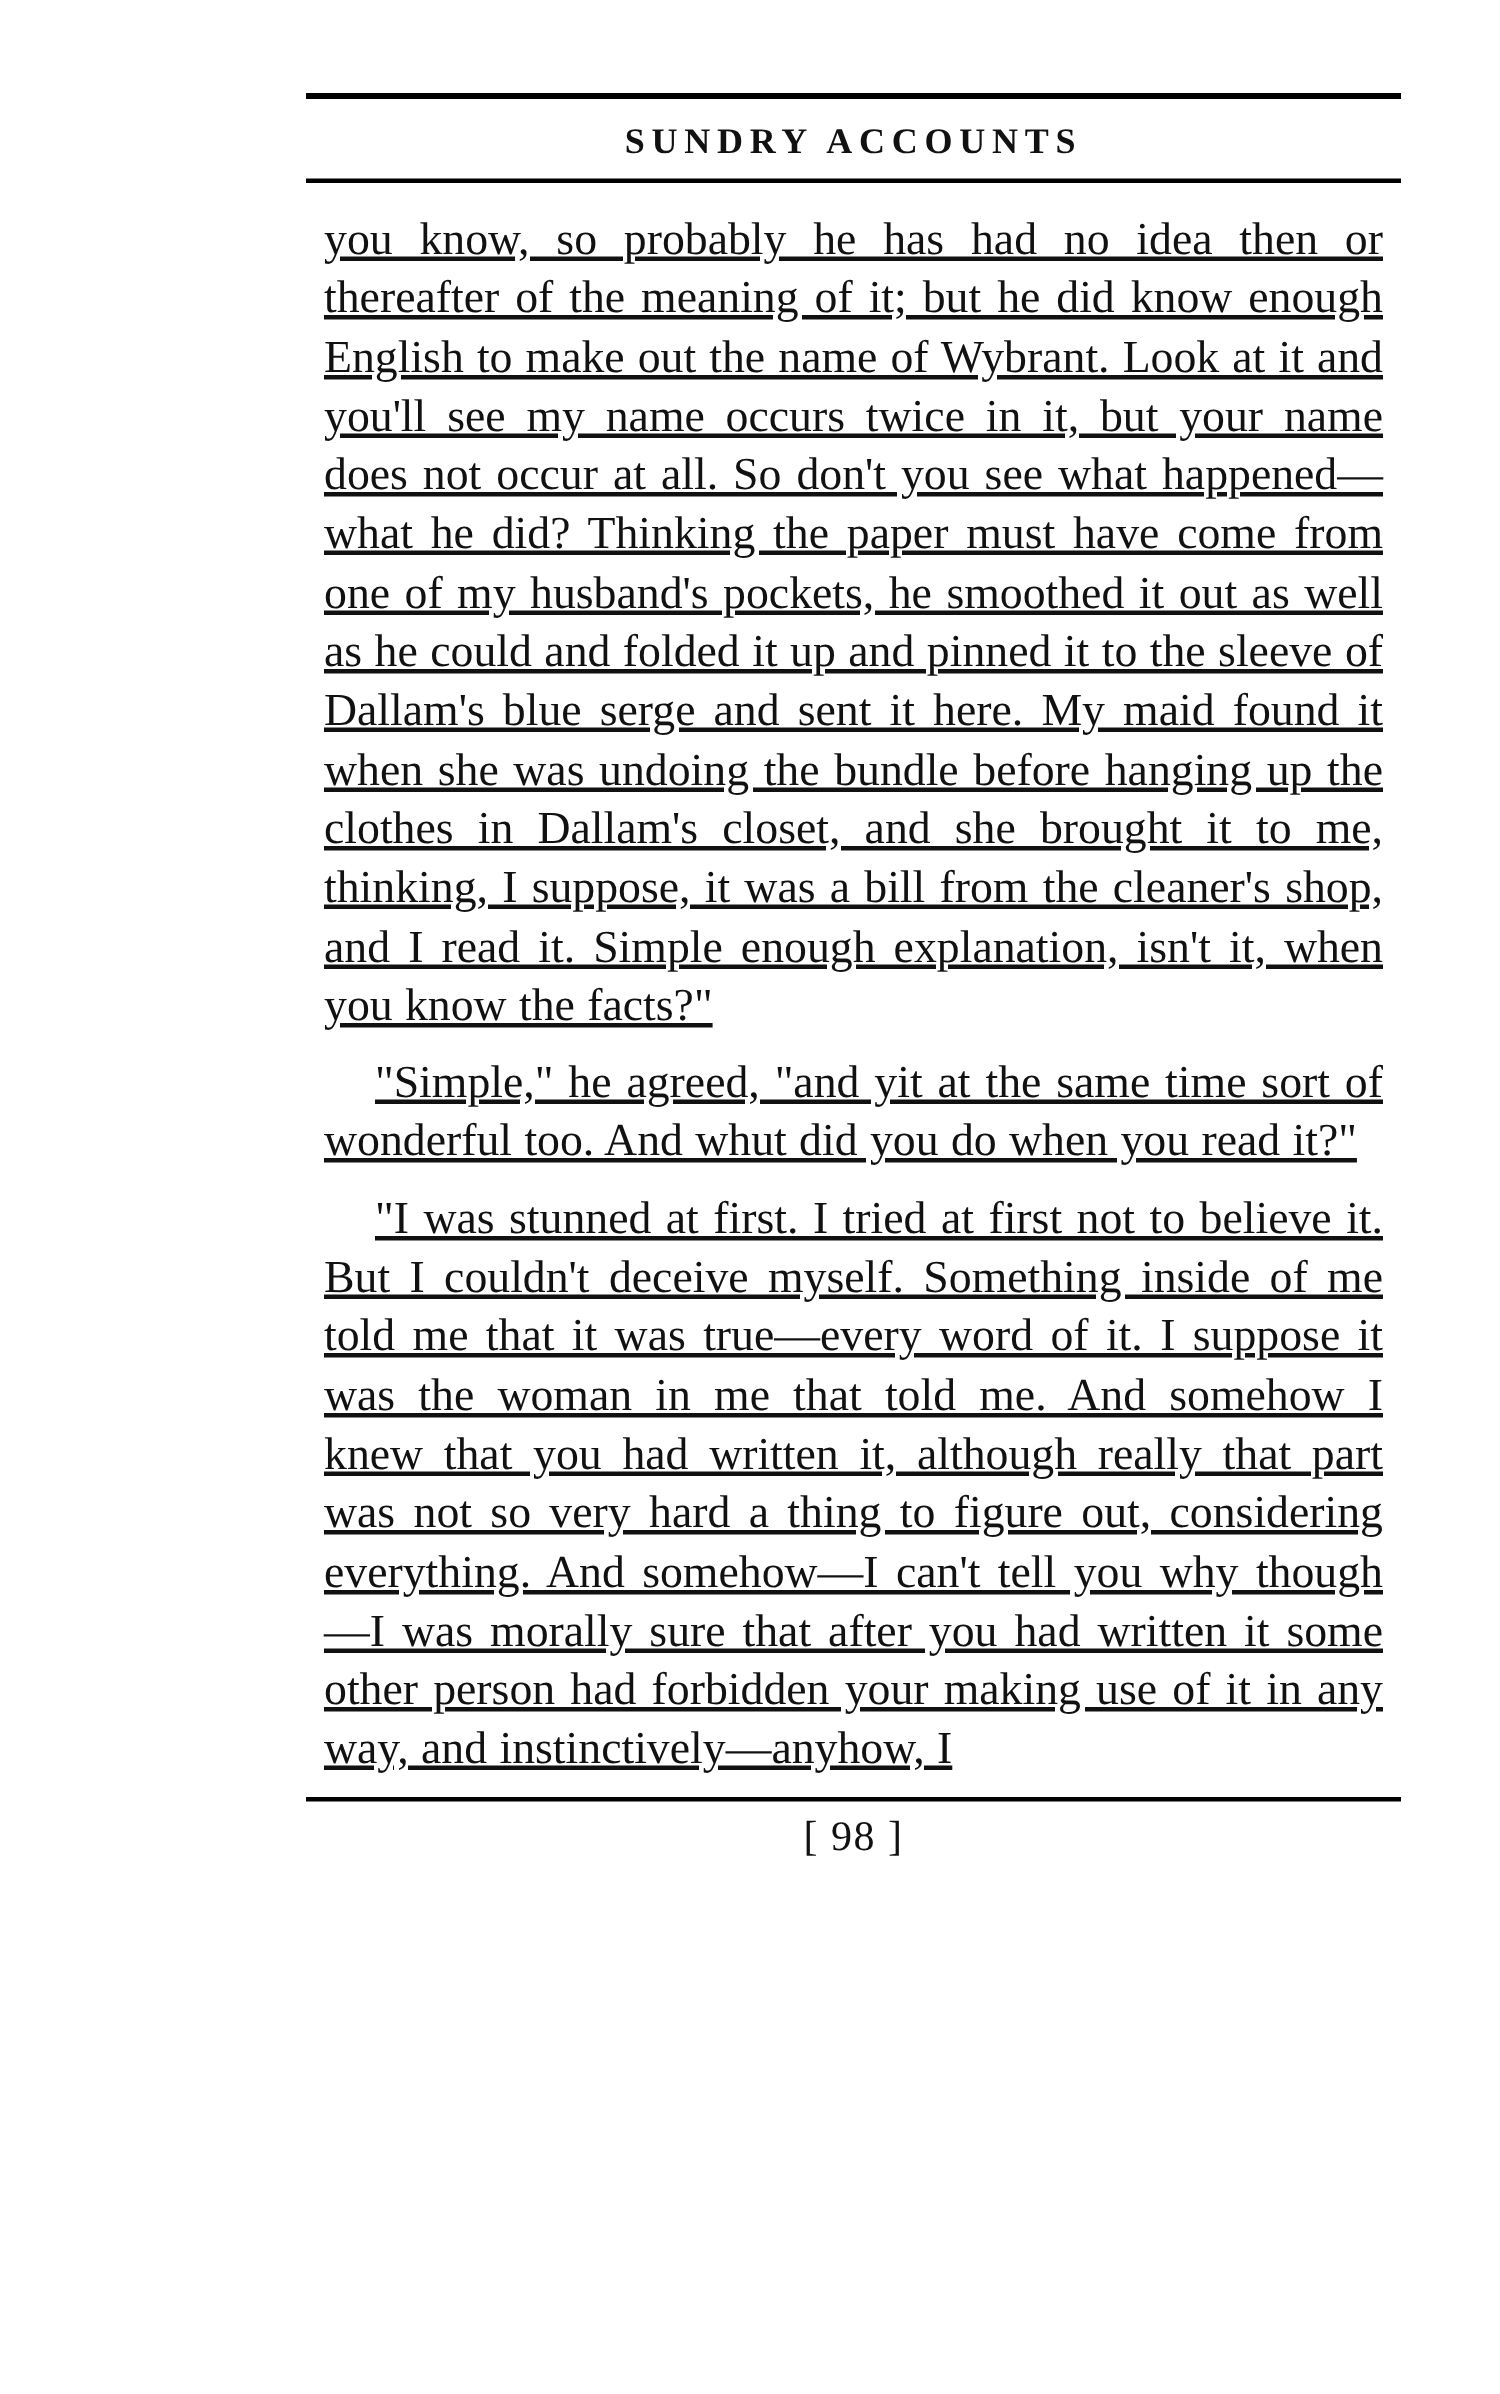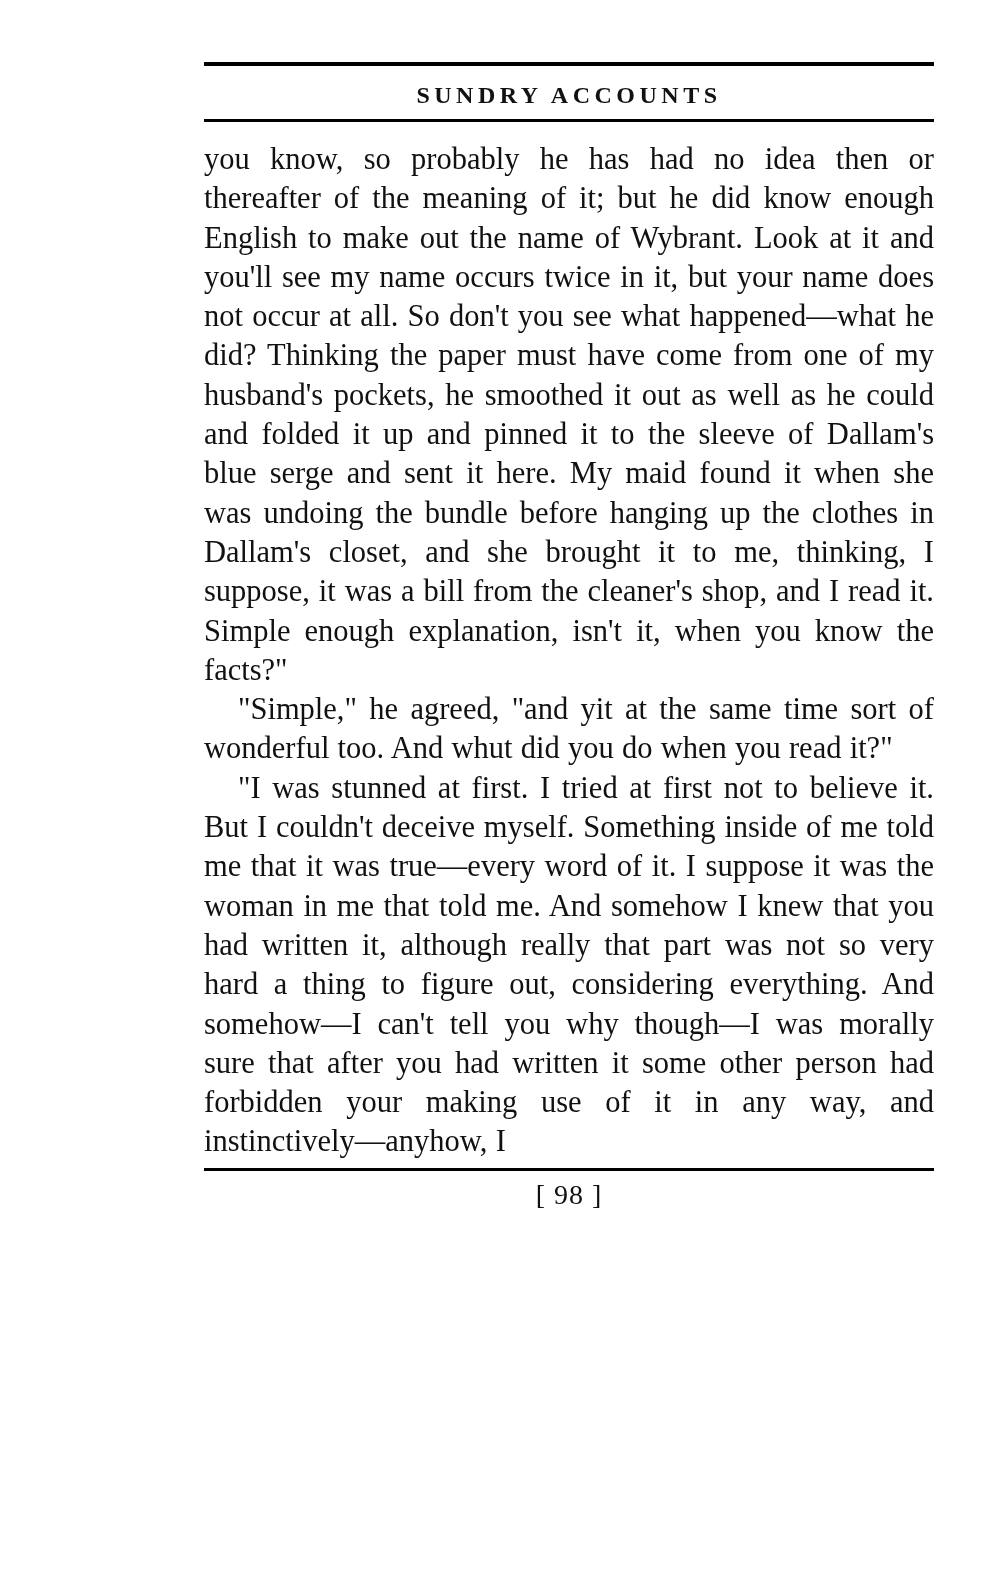--- a/index.html
+++ b/index.html
@@ -44,22 +44,23 @@
     margin-bottom: 18px;
   }
   .body-text {
     font-size: 30.5px;
     line-height: 39.3px;
     text-align: justify;
     text-justify: inter-word;
     word-spacing: 0.02em;
   }
   .body-text p {
-    margin: 0;
+    margin: 12px;
     text-indent: 0;
+    text-decoration: underline;
   }
   .body-text p.indent {
     text-indent: 34px;
   }
   .body-text p:last-child {
     text-align: justify;
   }
   .rule-bottom {
     border-top: 3px solid #000;
     width: 100%;

